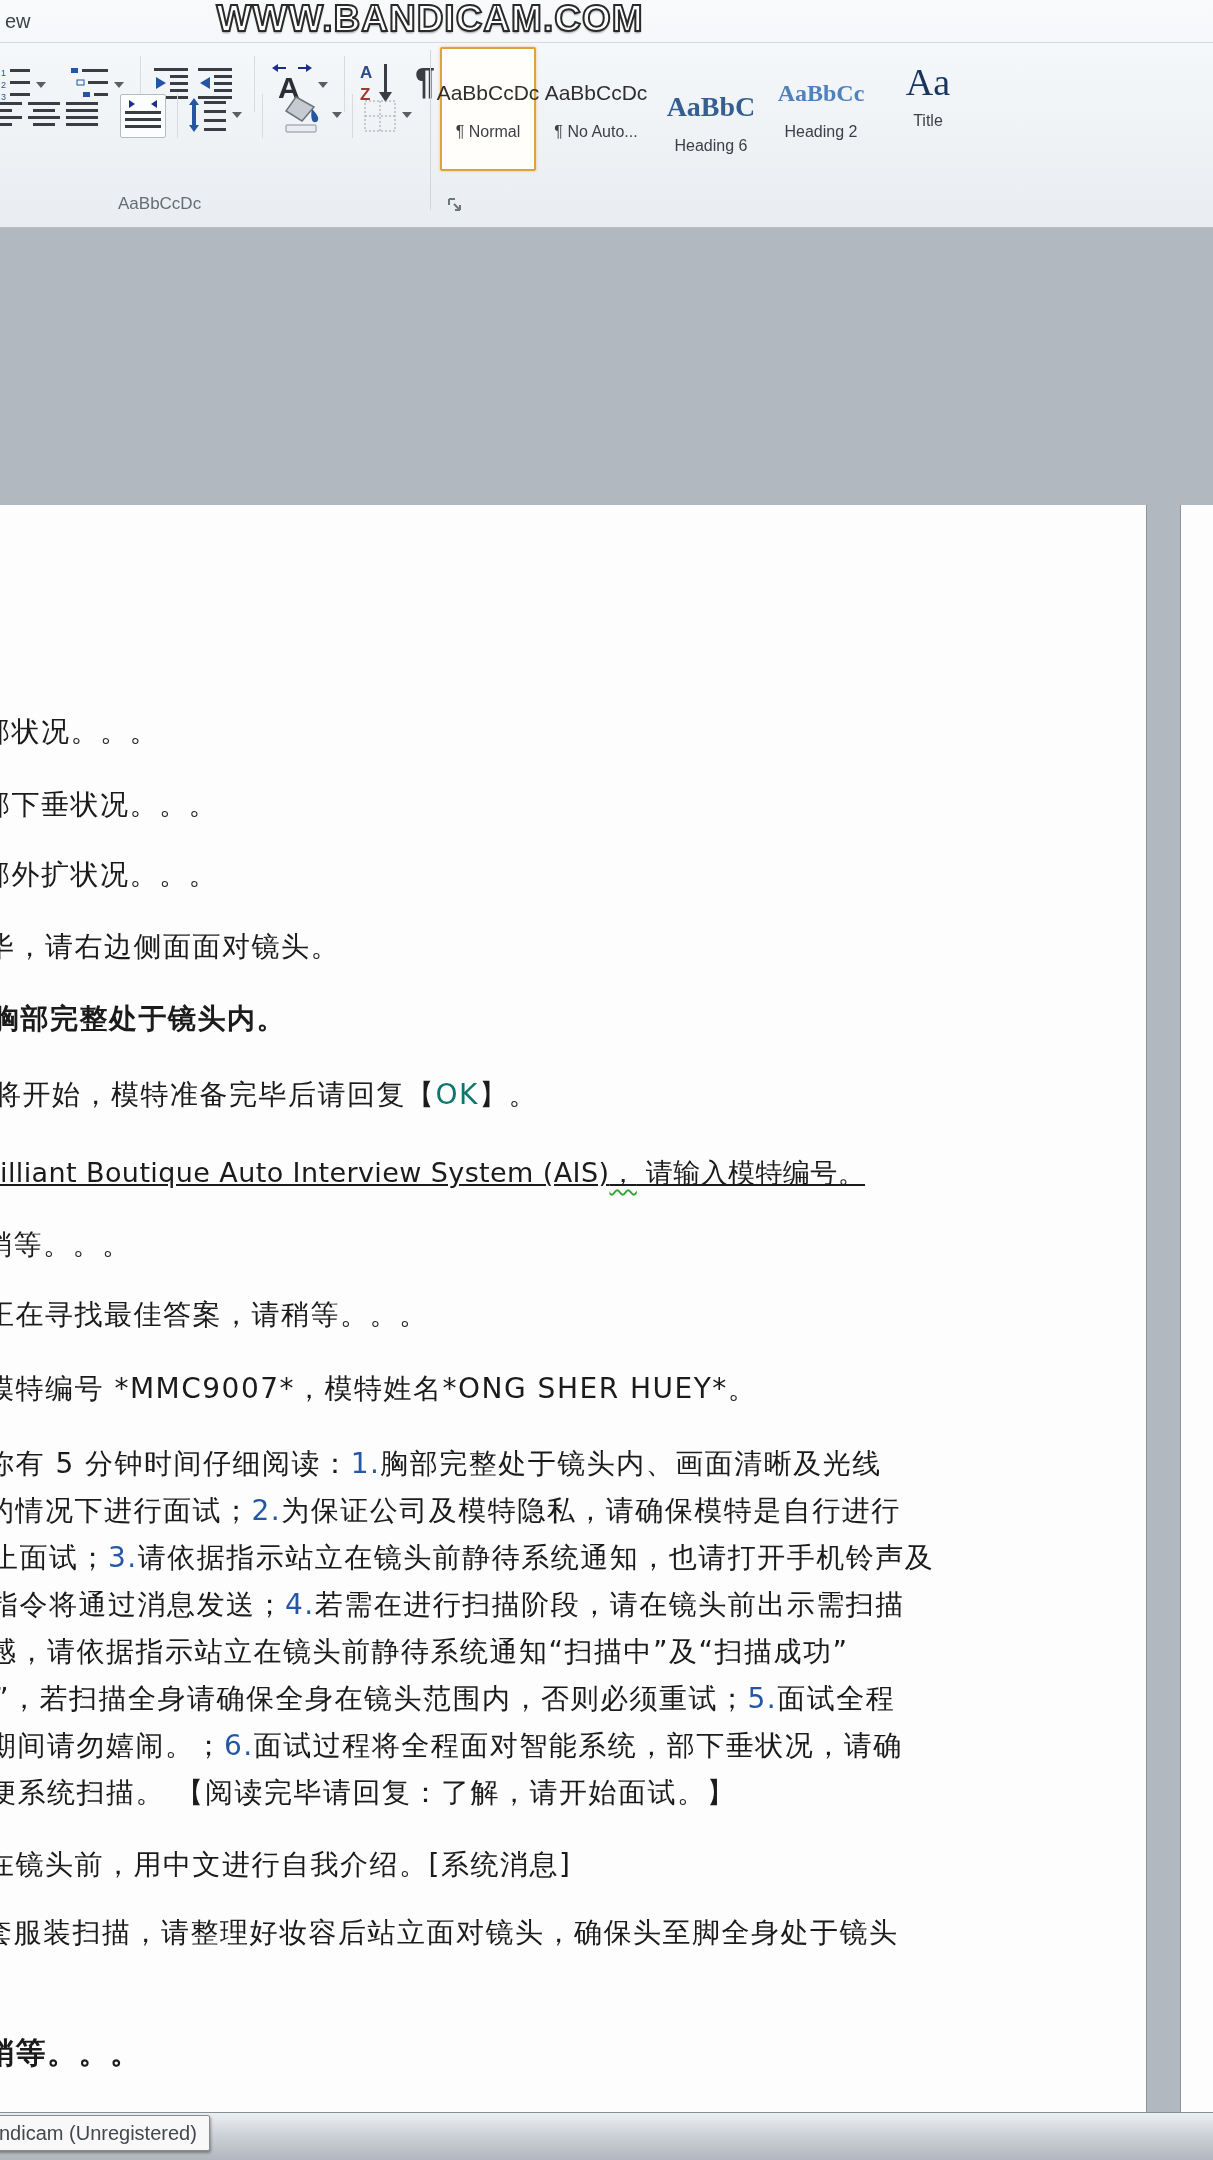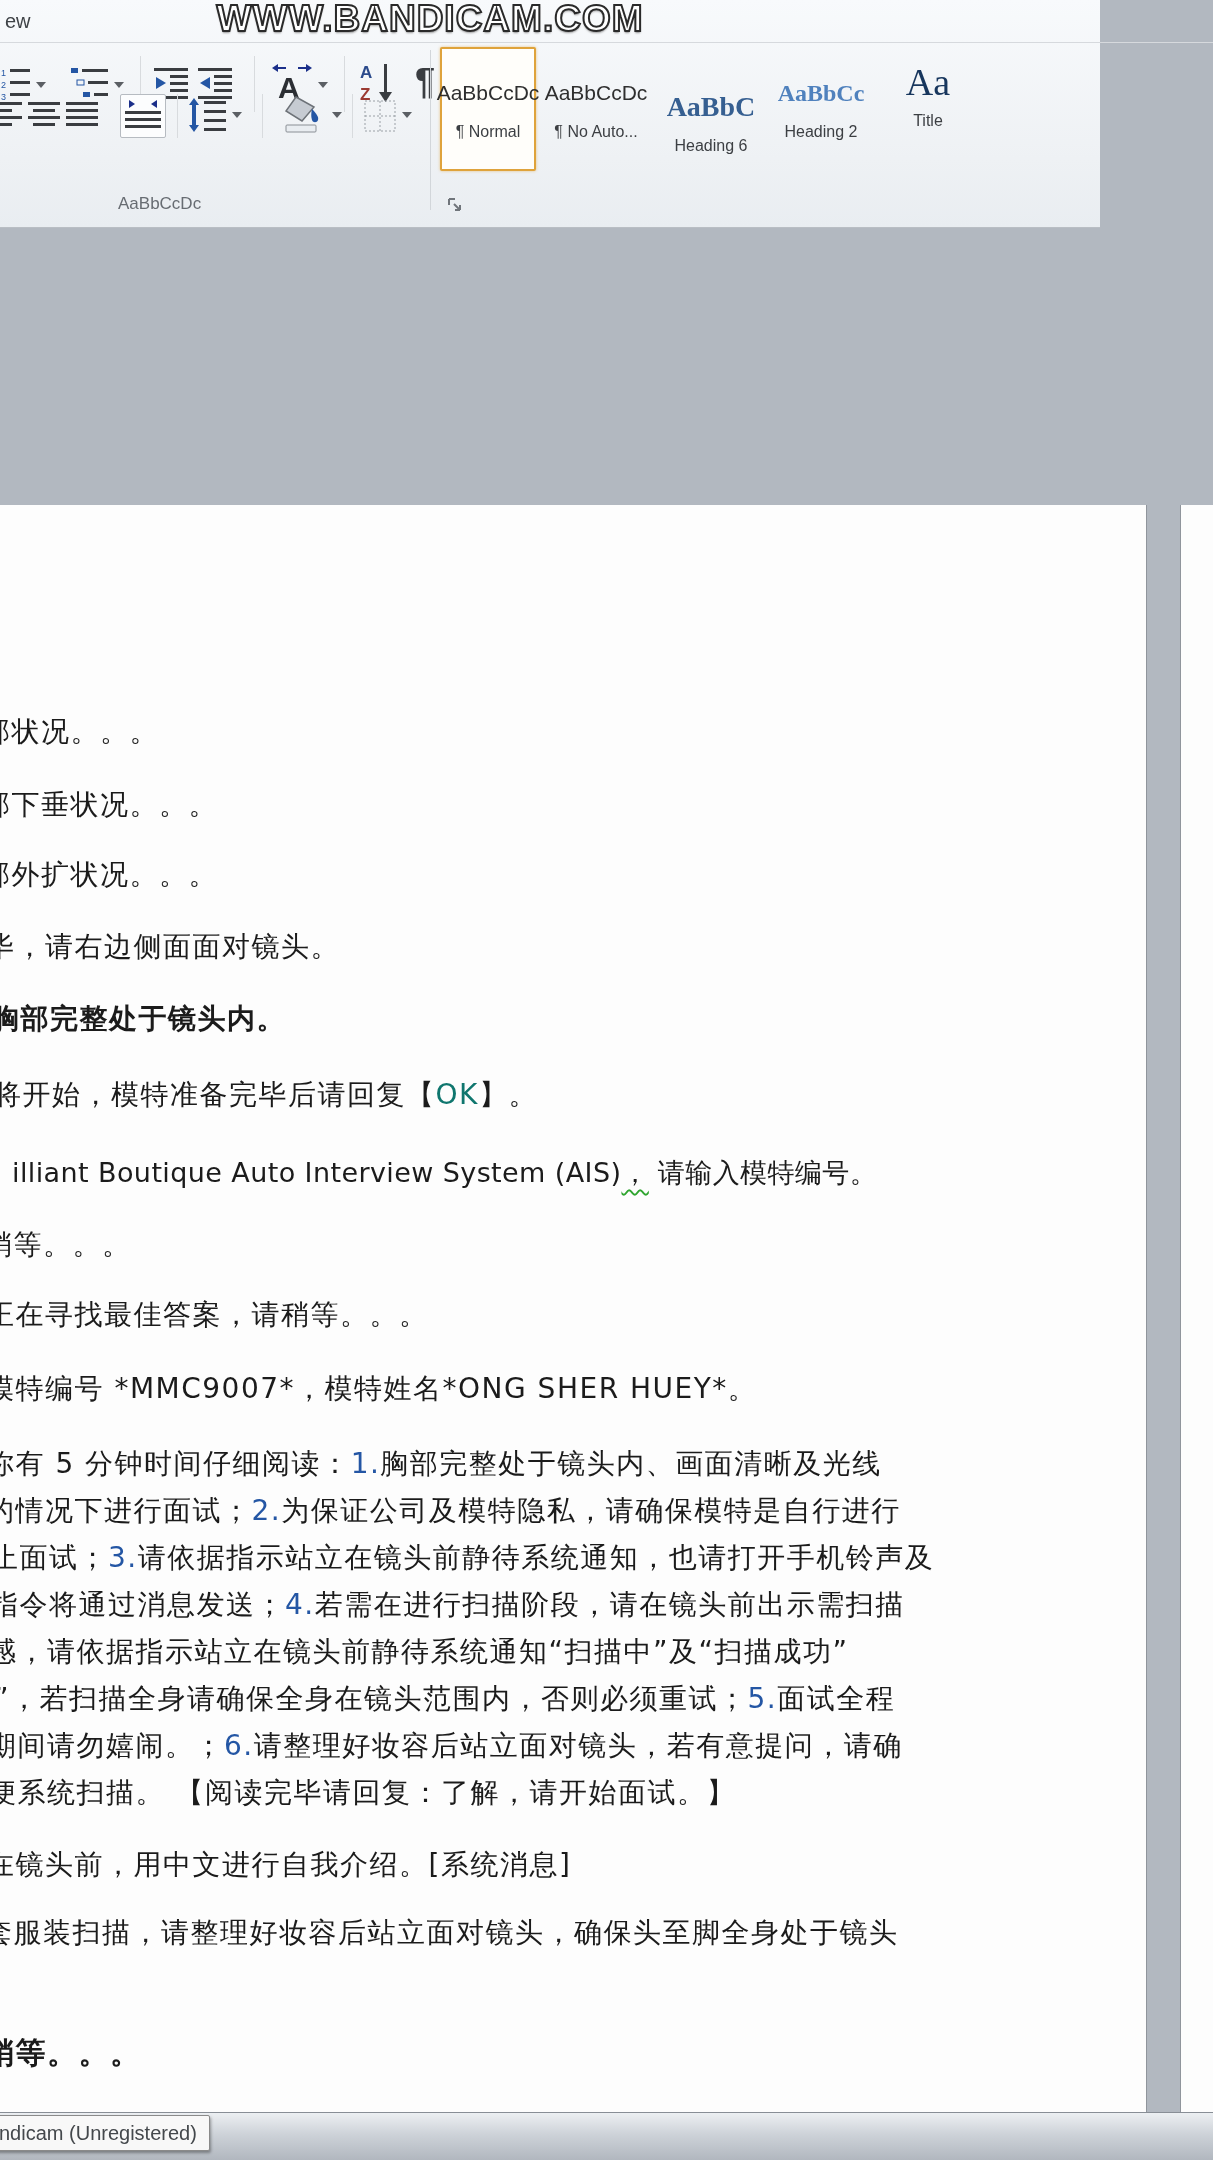--- a/index.html
+++ b/index.html
@@ -1,20 +1,20 @@
 <!DOCTYPE html>
 <html><head>
 <meta charset="utf-8">
 <style>
   html,body{margin:0;padding:0;}
   body{width:1213px;height:2160px;position:relative;overflow:hidden;
        font-family:"Liberation Sans","DejaVu Sans",sans-serif;background:#b2b8c0;}
 
   
-  .ribbon{position:absolute;left:0;top:0;width:1100px;height:227px;
+  .ribbon{position:absolute;left:0;top:0;width:1213px;height:227px;
           background:linear-gradient(#f8fafc,#eef1f4 70%,#e9edf1);border-bottom:1px solid #b9bec4;}
   .tabrow-line{position:absolute;left:0;top:42px;width:1213px;height:1px;background:#d6d9dd;}
   .tab-fragment{position:absolute;left:5px;top:10px;font-size:20px;color:#3f4347;}
   .group-label{position:absolute;top:194px;font-size:17px;color:#676c72;}
   .vdiv{position:absolute;top:50px;height:160px;width:1px;background:#d2d6da;}
   .icon-div{position:absolute;width:1px;background:#d8dbde;}
   .rbtn{position:absolute;display:flex;align-items:center;justify-content:center;cursor:default;}
   .caret{position:absolute;width:0;height:0;border-left:5px solid transparent;border-right:5px solid transparent;border-top:6px solid #5b5f64;}
   .boxed{border:1px solid #b6bbc1;border-radius:2px;background:#fcfdfe;}
   .launcher{position:absolute;}
@@ -243,31 +243,31 @@
 <div class="watermark">www.BANDICAM.com</div>
 
 <div class="docband">
   <div class="page" id="doc-page">
       <div class="line" style="top: 210px; left: -18px;"><span>部状况。。。</span></div>
       <div class="line" style="top: 283px; left: -18px;"><span>部下垂状况。。。</span></div>
       <div class="line" style="top: 353px; left: -18px;"><span>部外扩状况。。。</span></div>
       <div class="line" style="top: 425px; left: -14px;"><span>毕，请右边侧面面对镜头。</span></div>
       <div class="line bold" style="top: 497px; left: -9px;"><span>胸部完整处于镜头内。</span></div>
       <div class="line" style="top: 573px; left: -7px;"><span>将开始，模特准备完毕后请回复【</span><span class="seg-ok">OK</span><span>】。</span></div>
-      <div class="line latin" style="top: 651px; left: 12px;"><span>illiant Boutique Auto Interview System (AIS)</span><span class="seg-squiggle">，</span><span> 请输入模特编号。</span></div>
+      <div class="line latin" style="top: 651px; left: 0px; text-decoration: underline;"><span>illiant Boutique Auto Interview System (AIS)</span><span class="seg-squiggle">，</span><span> 请输入模特编号。</span></div>
       <div class="line" style="top: 723px; left: -16px;"><span>稍等。。。</span></div>
       <div class="line" style="top: 793px; left: -14px;"><span>正在寻找最佳答案，请稍等。。。</span></div>
       <div class="line" style="top: 867px; left: -14px;"><span>模特编号 *MMC9007*，模特姓名*ONG  SHER  HUEY*。</span></div>
       <div class="line" style="top: 942px; left: -14px;"><span>你有 5 分钟时间仔细阅读：</span><span class="seg-num">1.</span><span>胸部完整处于镜头内、画面清晰及光线</span></div>
       <div class="line" style="top: 989px; left: -14px;"><span>的情况下进行面试；</span><span class="seg-num">2.</span><span>为保证公司及模特隐私，请确保模特是自行进行</span></div>
       <div class="line" style="top: 1036px; left: -10px;"><span>止面试；</span><span class="seg-num">3.</span><span>请依据指示站立在镜头前静待系统通知，也请打开手机铃声及</span></div>
       <div class="line" style="top: 1083px; left: -10px;"><span>指令将通过消息发送；</span><span class="seg-num">4.</span><span>若需在进行扫描阶段，请在镜头前出示需扫描</span></div>
       <div class="line" style="top: 1130px; left: -12px;"><span>感，请依据指示站立在镜头前静待系统通知“扫描中”及“扫描成功”</span></div>
       <div class="line" style="top: 1177px; left: -6px;"><span>”，若扫描全身请确保全身在镜头范围内，否则必须重试；</span><span class="seg-num">5.</span><span>面试全程</span></div>
-      <div class="line" style="top: 1224px; left: -12px;"><span>期间请勿嬉闹。；</span><span class="seg-num">6.</span><span>请整理好妆容后站立面对镜头，若有意提问，请确</span></div>
+      <div class="line" style="top: 1224px; left: -12px;"><span>期间请勿嬉闹。；</span><span class="seg-num">6.</span><span>面试过程将全程面对智能系统，部下垂状况，请确</span></div>
       <div class="line" style="top: 1271px; left: -12px;"><span>便系统扫描。 【阅读完毕请回复：了解，请开始面试。】</span></div>
       <div class="line" style="top: 1343px; left: -14px;"><span>在镜头前，用中文进行自我介绍。[系统消息]</span></div>
       <div class="line" style="top: 1411px; left: -16px;"><span>套服装扫描，请整理好妆容后站立面对镜头，确保头至脚全身处于镜头</span></div>
       <div class="line bold big" style="top: 1531px; left: -16px;"><span>稍等。。。</span></div>
     </div>
   <div class="page2"></div>
 </div>
 
 <div class="taskbar"></div>
 <div class="tooltip">ndicam (Unregistered)</div>

